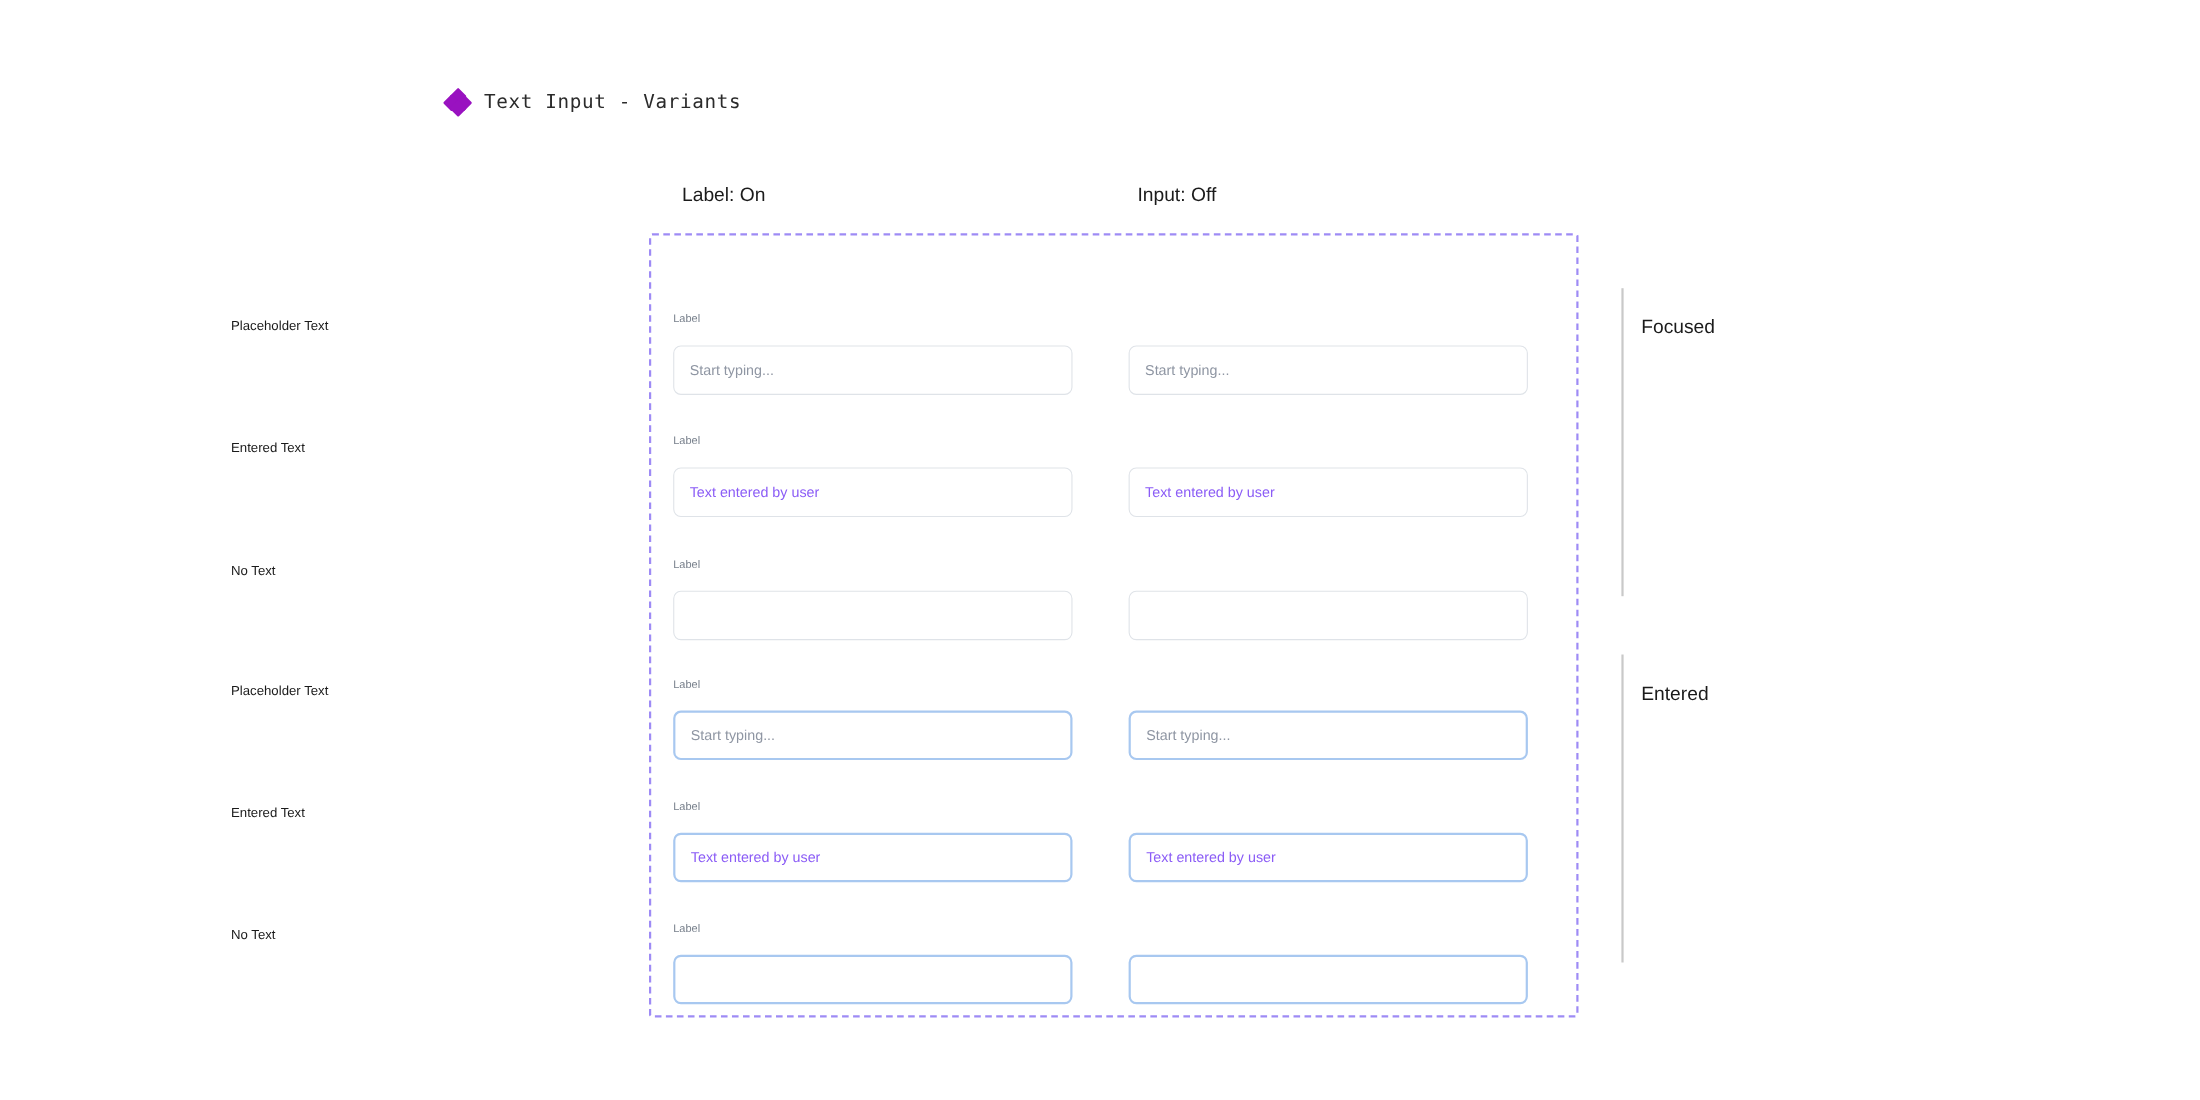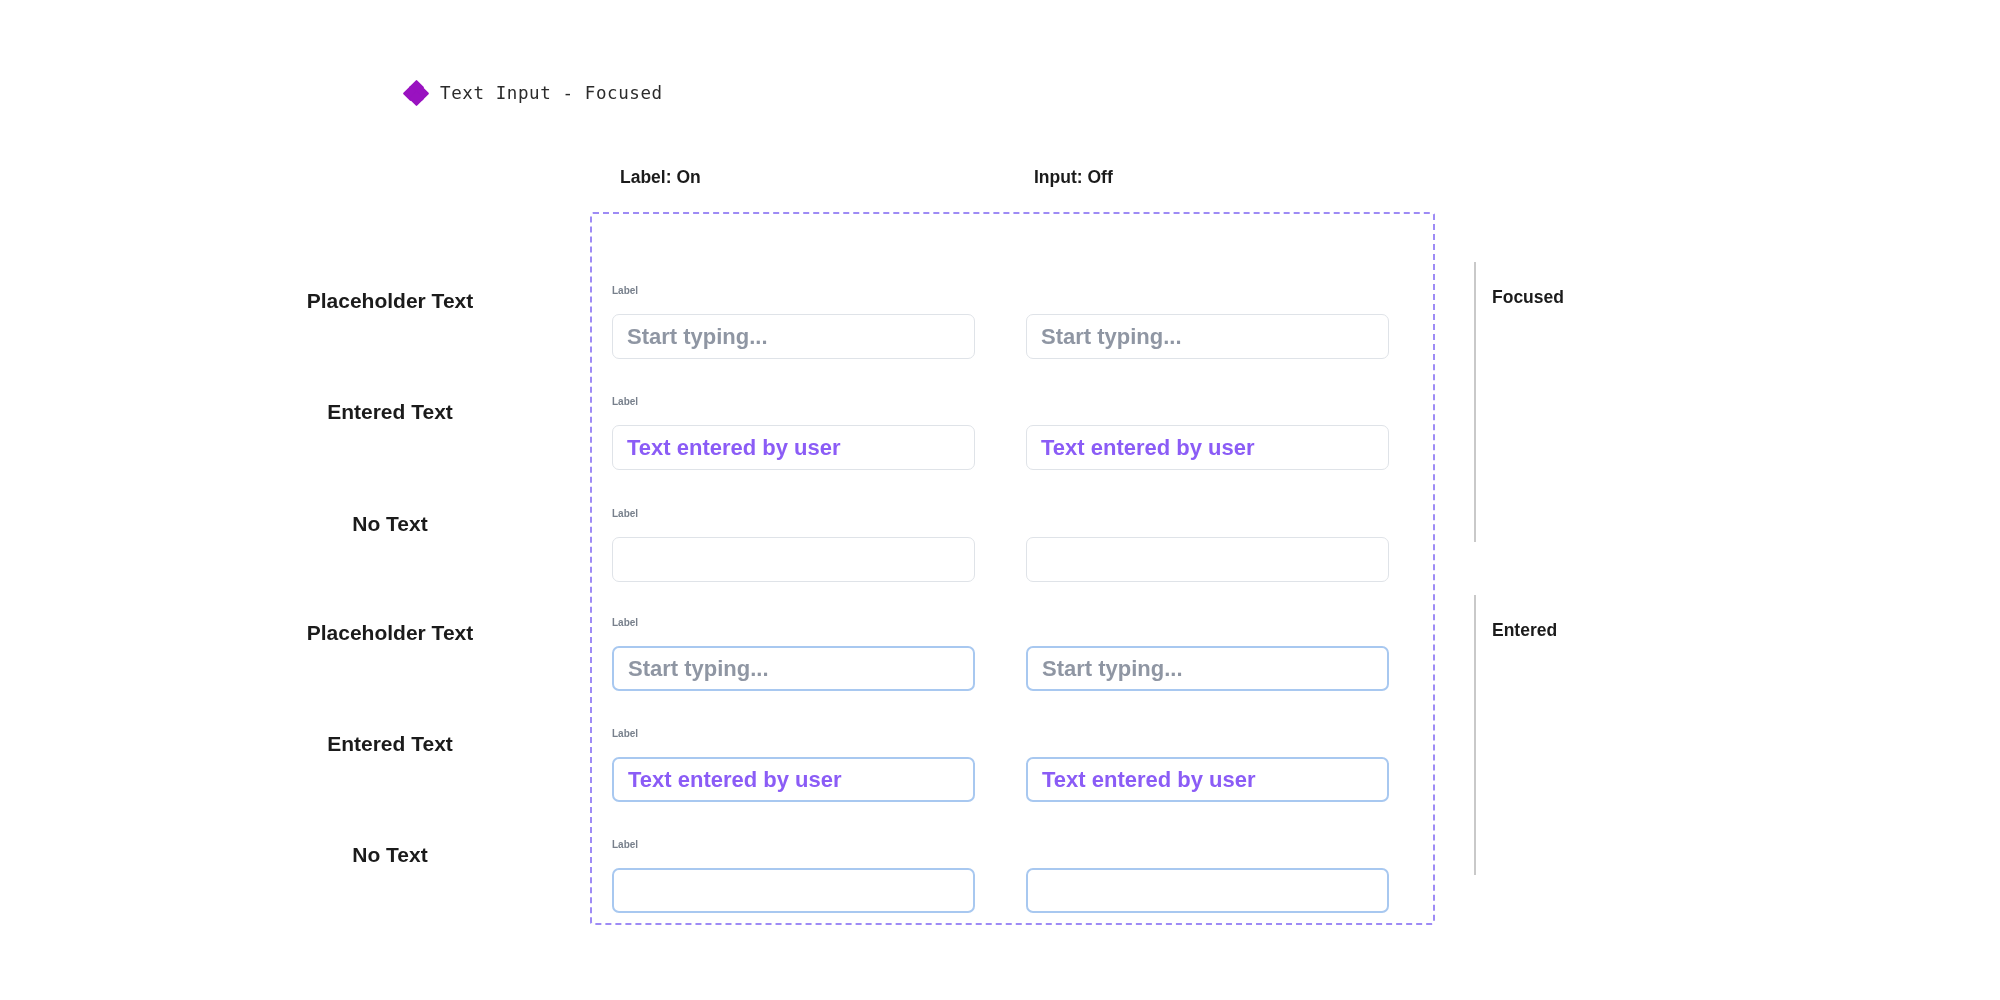--- a/index.html
+++ b/index.html
@@ -42,21 +42,21 @@
   #title-text {
     font-family: "DejaVu Sans Mono", "Liberation Mono", monospace;
     font-size: 17.5px;
     letter-spacing: 0.6px;
     color: #2b2b2b;
     white-space: nowrap;
   }
 
   
   
-  #matrix { position: absolute; left: 0; top: 0; width: 1680px; height: 1000px; font-weight: bold; }
+  #matrix { position: absolute; left: 0; top: 0; width: 1680px; height: 1000px; }
 
   .col-header {
     position: absolute;
     font-size: 17.5px;
     color: #1b1b1b;
     white-space: nowrap;
   }
   #col-header-on  { left: 620px; top: 167px; }
   #col-header-off { left: 1034px; top: 167px; }
 
@@ -68,24 +68,24 @@
     width: 845px;
     height: 713px;
     border: 2px dashed #9E8BF5;
     border-radius: 3px;
   }
 
   
   .row-label {
     position: absolute;
     right: 1585px;  
-    font-size: 21px;
+    font-size: 12px;
     color: #1b1b1b;
     white-space: nowrap;
-    text-align: center;
+    text-align: left;
     width: 360px;
     left: 210px;
   }
 
   
   .group-rule {
     position: absolute;
     left: 1474px;
     width: 2px;
     background: #c9c9c9;
@@ -115,40 +115,40 @@
 
   .input-box {
     width: 363px;
     height: 45px;
     border: 1.5px solid #dfe3e8;
     border-radius: 7px;
     background: #ffffff;
     display: flex;
     align-items: center;
     padding: 0 14px;
-    font-size: 22px;
+    font-size: 13px;
   }
   .input-box.focused {
     border: 2px solid #a8c8f0;
   }
   .input-text.placeholder { color: #8f96a3; }
   .input-text.entered { color: #8b5cf6; }
   .input-text.empty { color: transparent; }
 </style>
 </head>
 <body>
 
 <div id="title-bar">
   <span id="diamond-icon">
     <i class="d-top"></i>
       <i class="d-left"></i>
       <i class="d-right"></i>
       <i class="d-bottom"></i>
   </span>
-  <span id="title-text">Text Input - Focused</span>
+  <span id="title-text">Text Input - Variants</span>
 </div>
 
 <div id="matrix">
 
   <div class="col-header" id="col-header-on">Label: On</div>
   <div class="col-header" id="col-header-off">Input: Off</div>
 
   <div id="dashed-box"></div>
 
   <div id="row-labels">

